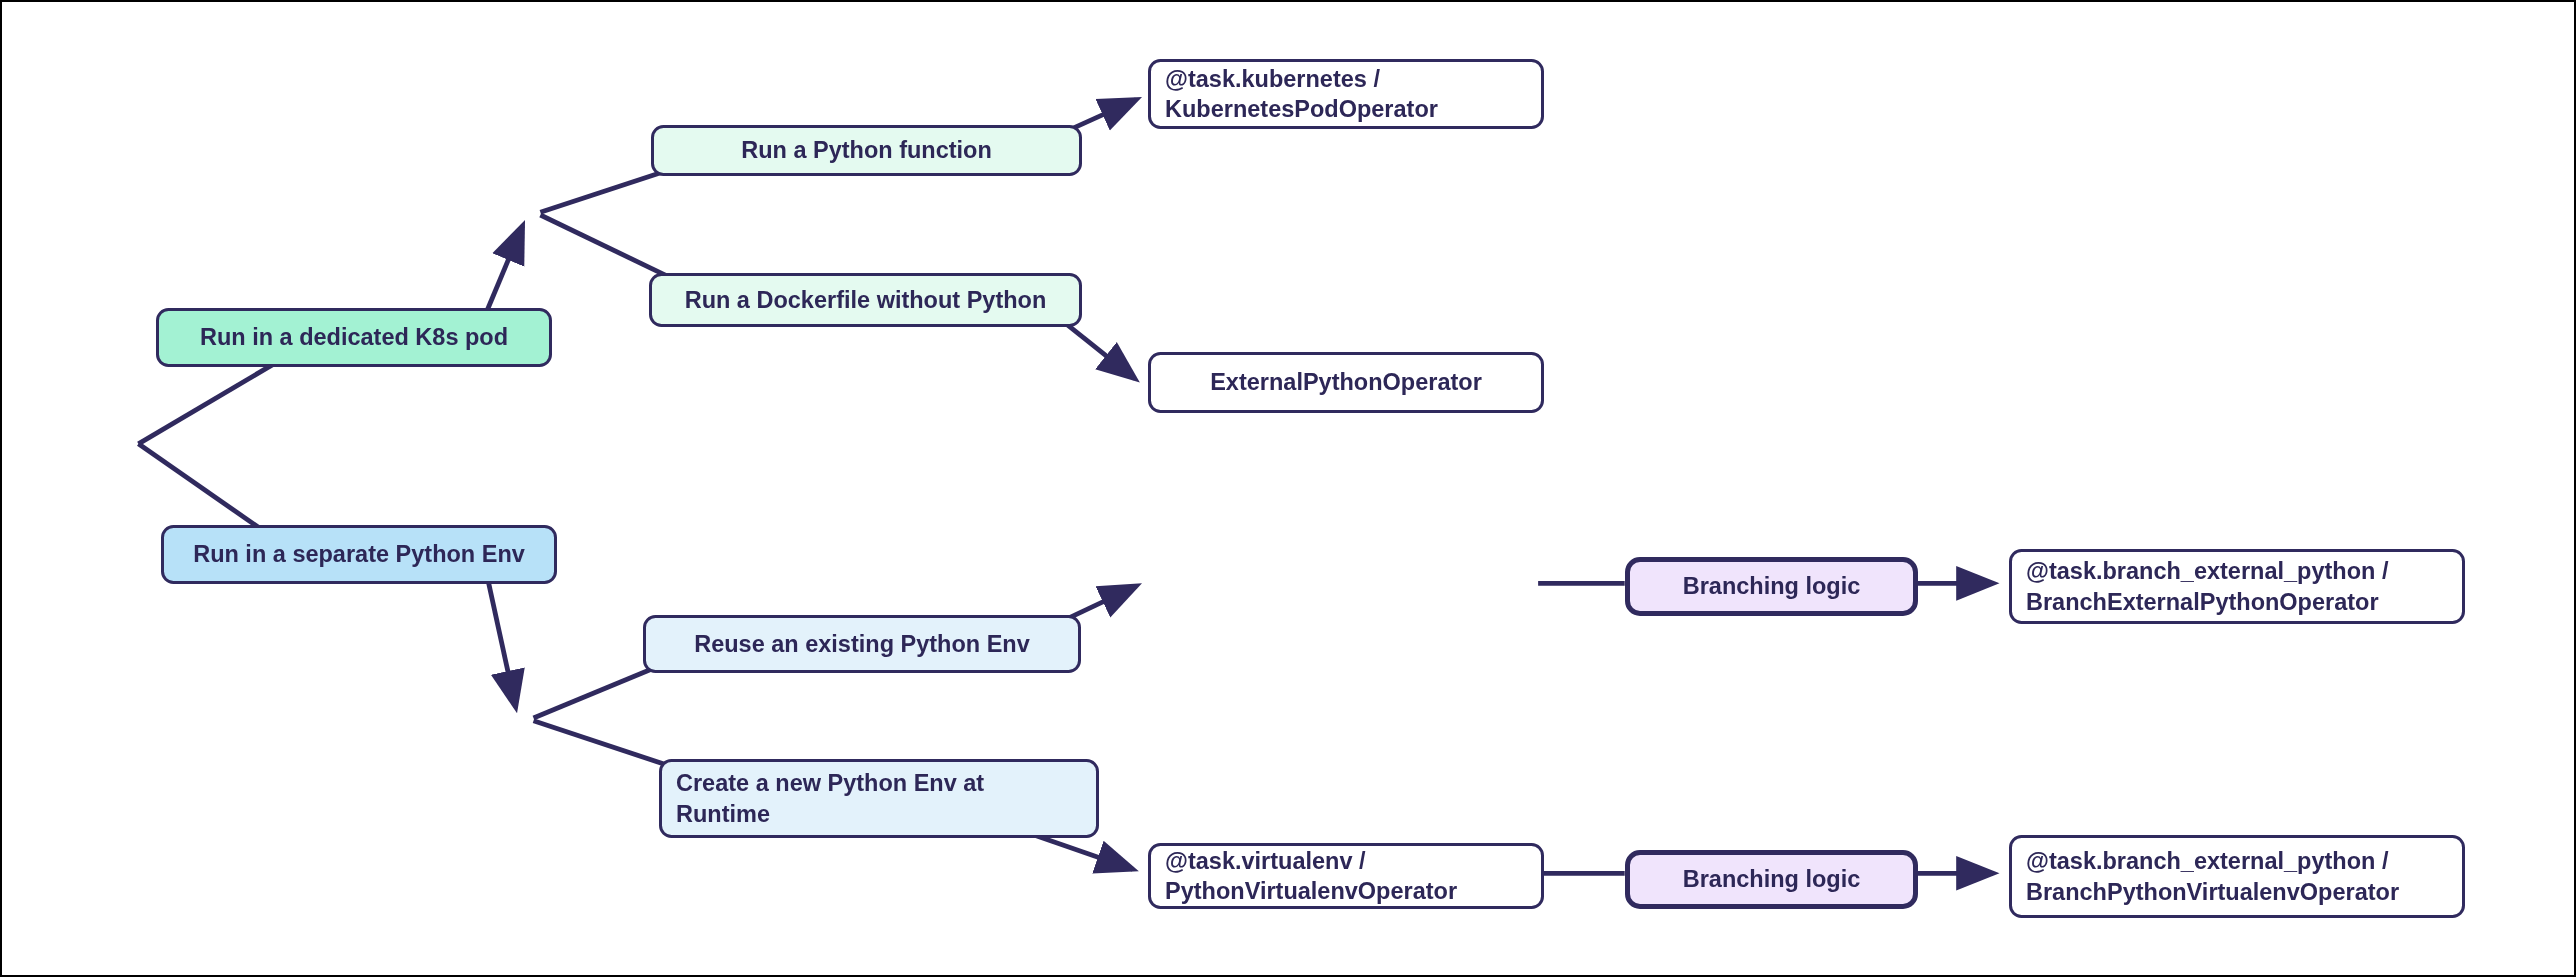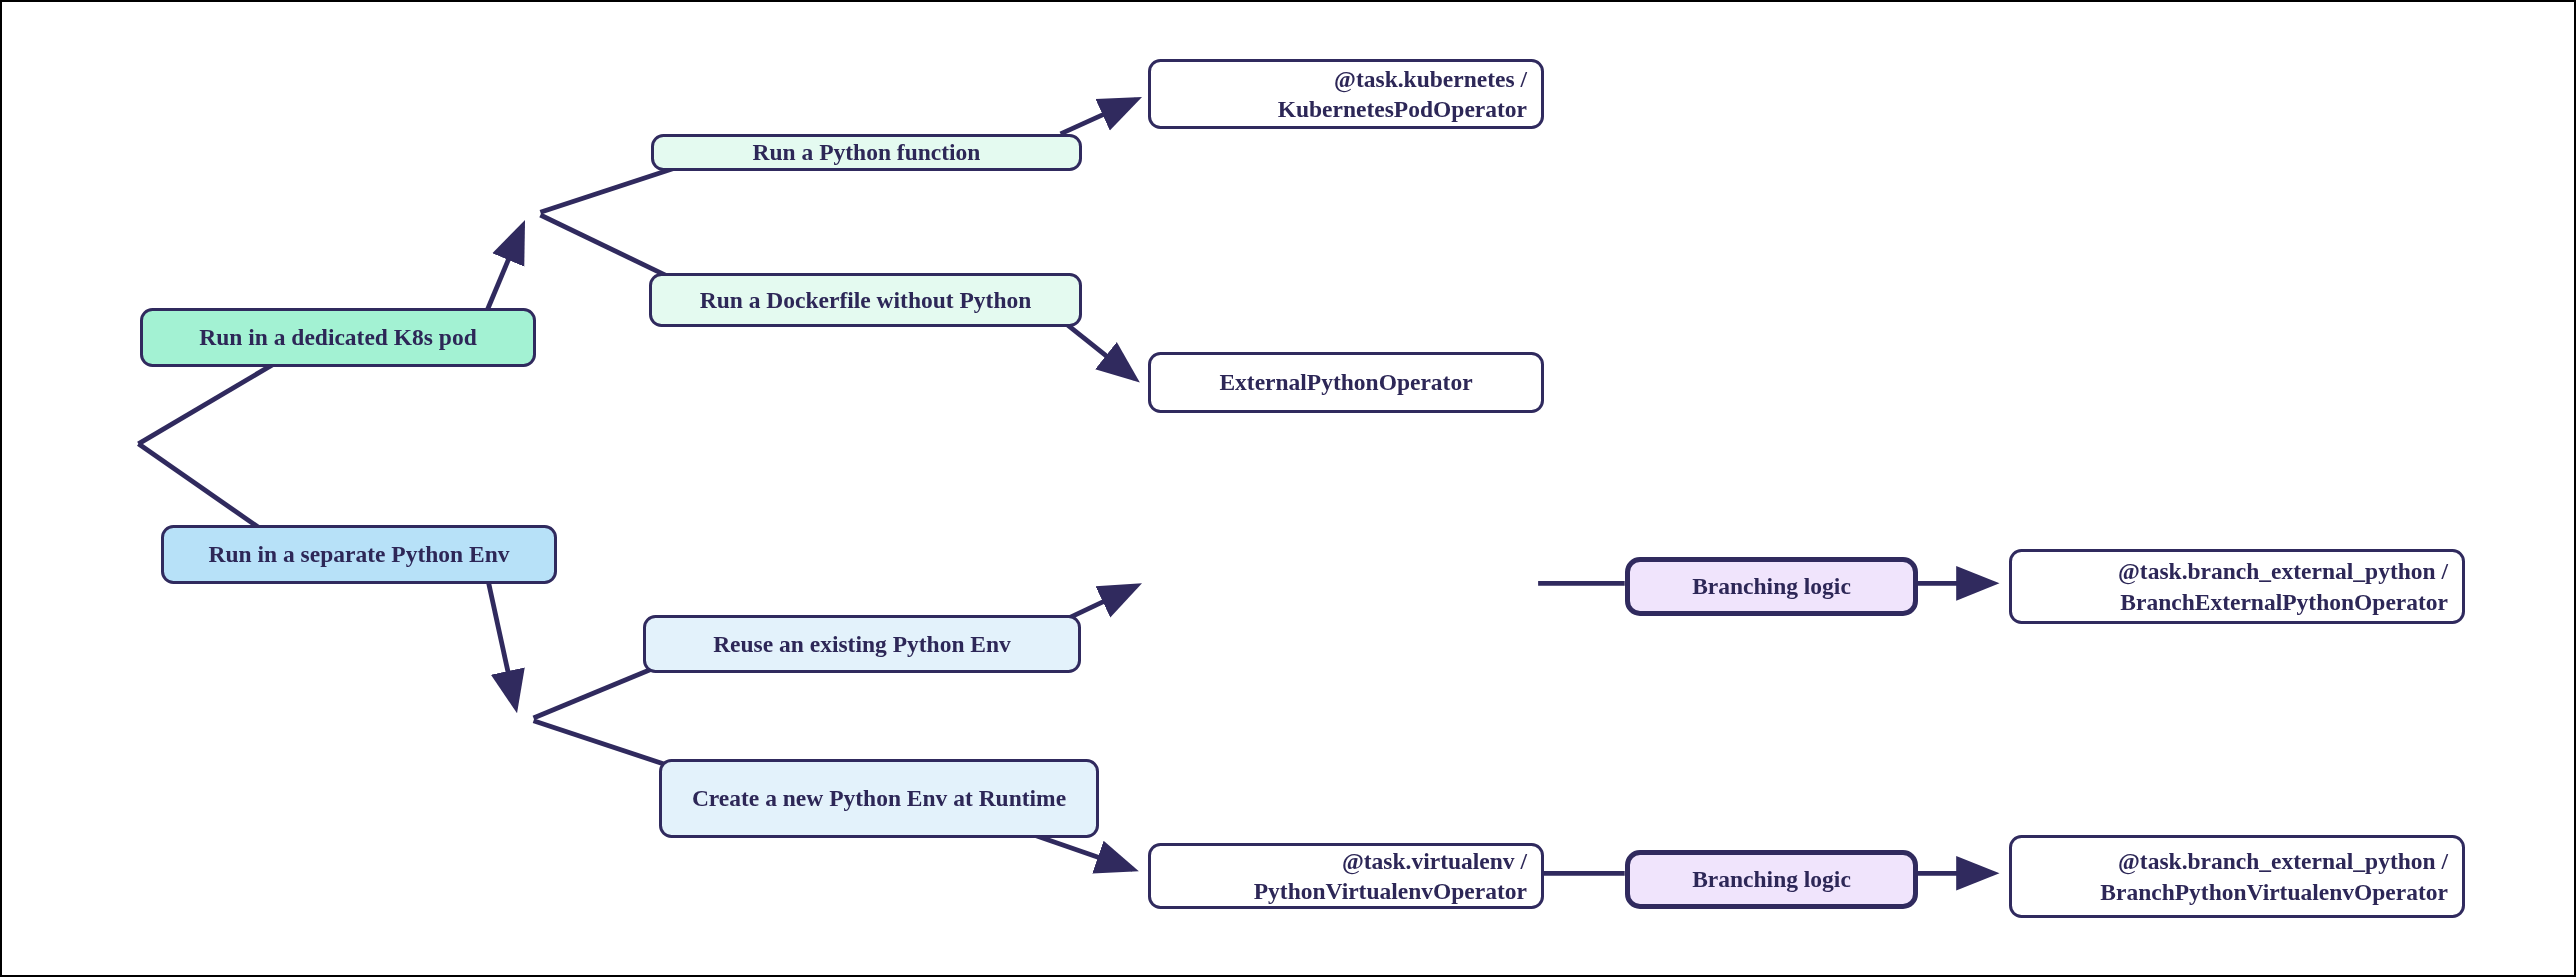--- a/index.html
+++ b/index.html
@@ -26,32 +26,31 @@
     inset:0;
     width:100%;
     height:100%;
   }
   .node{
     position:absolute;
     box-sizing:border-box;
     display:flex;
     align-items:center;
     justify-content:center;
-    text-align:right;
+    text-align:left;
     border:3.5px solid var(--navy);
     border-radius:12.4px;
     background:#ffffff;
     color:#2d2757;
     font-weight:bold;
     font-size:23.5px;
     line-height:1.28;
     padding:4.1px 14px;
-    font-family:Liberation Serif, serif;
   }
-  .mint{background:var(--mint);}
+  .mint{background:var(--mint);margin-left:16px;}
   .pale-mint{background:var(--pale-mint);}
   .blue{background:var(--blue);margin-left:21px;}
   .pale-blue{background:var(--pale-blue);}
   .lavender{background:var(--lavender);border-width:5.5px;border-radius:15px;}
   .white{background:#ffffff;}
 </style>
 </head>
 <body>
 
 <div class="canvas">
@@ -86,21 +85,21 @@
     <line x1="1455" y1="1198" x2="1640" y2="1262" stroke="#302a5e" stroke-width="7" marker-end="url(#arrow)"></line>
 
     <line x1="2230" y1="1268" x2="2356" y2="1268" stroke="#302a5e" stroke-width="7"></line>
     <line x1="2778" y1="1268" x2="2892" y2="1268" stroke="#302a5e" stroke-width="7" marker-end="url(#arrow)"></line>
   </svg>
 
   <div class="node mint" style="left:138px;top:306px;width:396px;height:59px">Run in a dedicated K8s pod</div>
 
   <div class="node blue" style="left:138px;top:523px;width:396px;height:59px">Run in a separate Python Env</div>
 
-  <div class="node pale-mint" style="left:649px;top:132px;width:431px;height:37px">Run a Python function</div>
+  <div class="node pale-mint" style="left:649px;top:123px;width:431px;height:51px">Run a Python function</div>
 
   <div class="node pale-mint" style="left:647px;top:271px;width:433px;height:54px">Run a Dockerfile without Python</div>
 
   <div class="node white" style="left:1146px;top:57px;width:396px;height:70px">@task.kubernetes / KubernetesPodOperator</div>
 
   <div class="node white" style="left:1146px;top:350px;width:396px;height:61px">ExternalPythonOperator</div>
 
   <div class="node pale-blue" style="left:641px;top:613px;width:438px;height:58px">Reuse an existing Python Env</div>
 
   <div class="node pale-blue" style="left:657px;top:757px;width:440px;height:79px">Create a new Python Env at Runtime</div>

